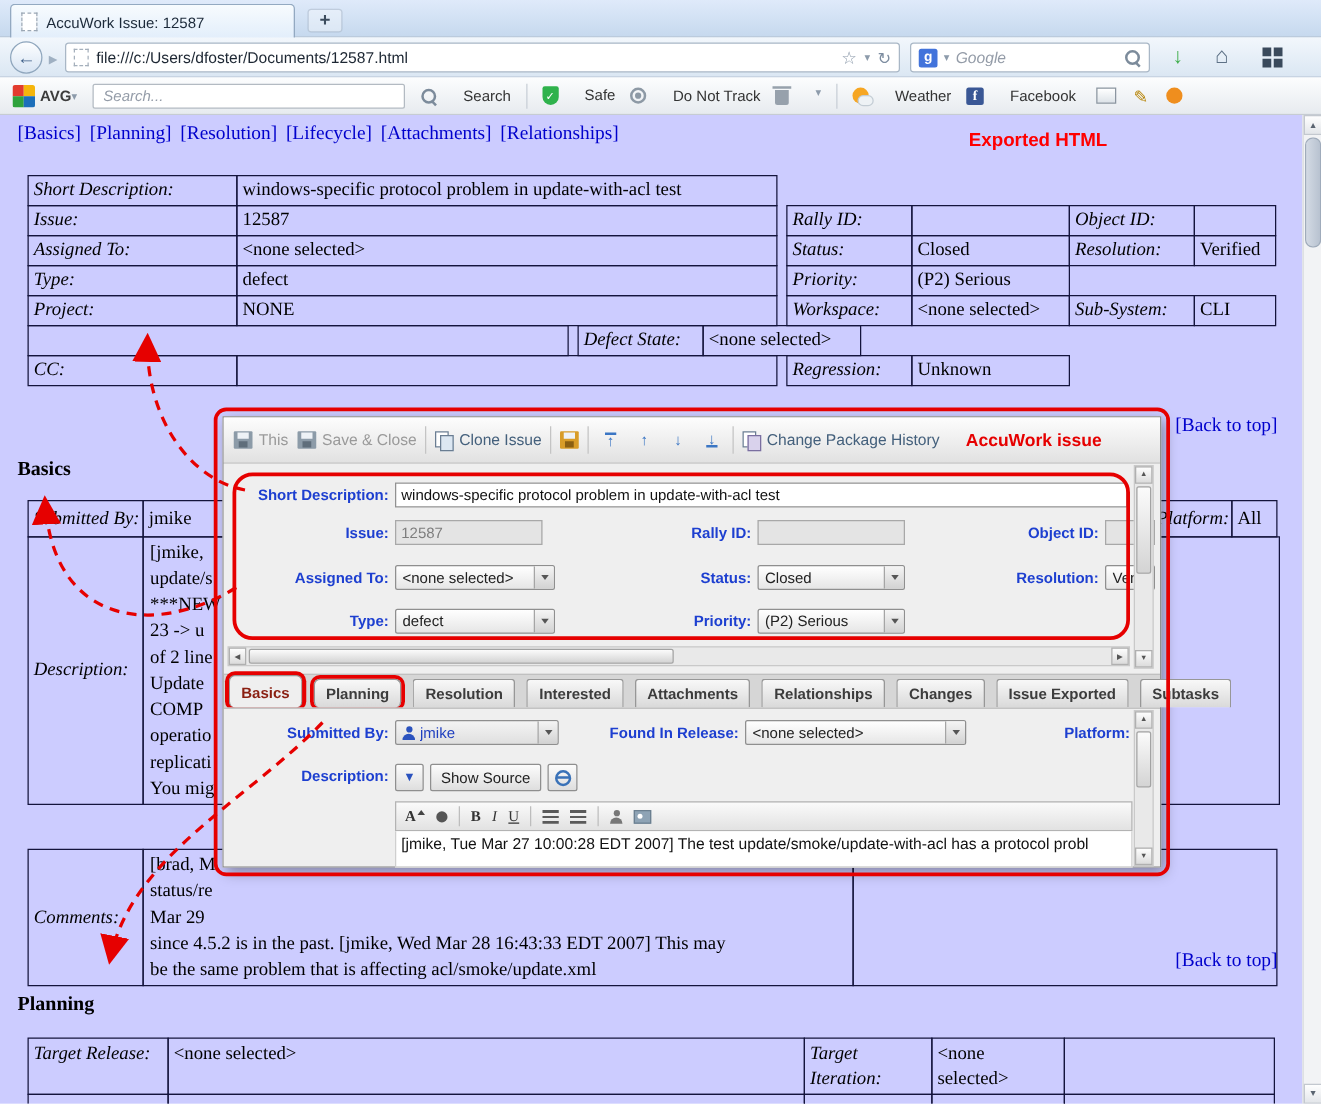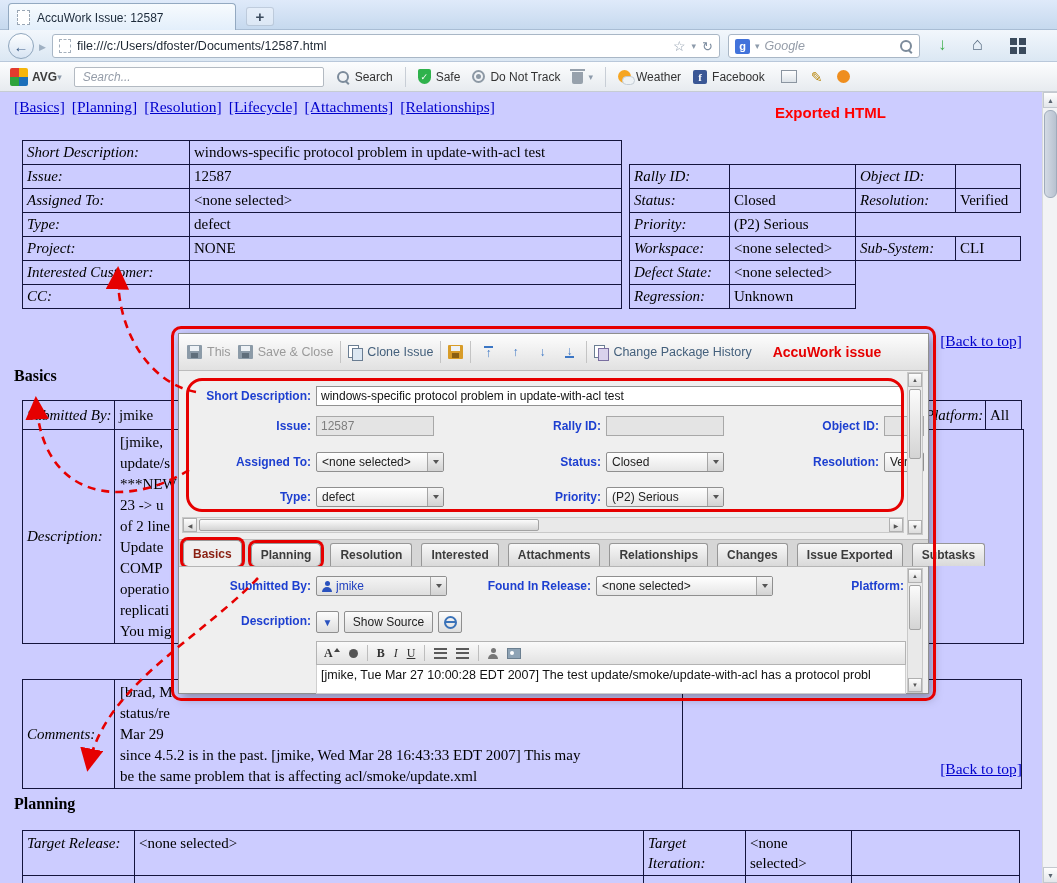--- a/index.html
+++ b/index.html
@@ -56,42 +56,42 @@
 
   
   .avgbar { position:absolute; left:0; top:62px; width:100%; height:30px;
             background:linear-gradient(#fcfdfe,#e7ebef); border-bottom:1px solid #c6ccd3;
             display:flex; align-items:center; font-size:12px; color:#333; }
   .avg-logo { width:18px; height:18px; display:grid; grid-template-columns:9px 9px; grid-template-rows:9px 9px;
               margin-left:10px; border-radius:2px; overflow:hidden; flex:none; }
   .avg-name { font-weight:bold; color:#3c3c3c; margin-left:4px; }
   .avg-search { margin-left:12px; width:250px; height:20px; border:1px solid #b3bac2; border-radius:2px;
                 padding:0 8px; font-size:12px; background:#fff; outline:none; font-family:"Liberation Sans",sans-serif; }
-  .tbtn { display:flex; align-items:center; gap:5px; margin-left:12px; color:#333; white-space:nowrap; }
+  .tbtn { display:flex; align-items:flex-start; gap:21px; margin-left:12px; color:#333; white-space:nowrap; }
   .vsep { width:1px; height:20px; background:#c8ced6; margin-left:12px; flex:none; }
   .shield { width:13px; height:15px; background:#2fb24c; border-radius:2px 2px 7px 7px; color:#fff; font-size:9px;
             display:flex; align-items:center; justify-content:center; flex:none; }
   .dnt-ico { width:13px; height:13px; border:2px solid #8d99a5; border-radius:50%; position:relative; flex:none; }
   .dnt-ico::after { content:""; position:absolute; inset:2px; background:#8d99a5; border-radius:50%; }
   .trash-ico { position:relative; width:11px; height:12px; background:#97a1ac; border-radius:0 0 2px 2px; margin-top:3px; flex:none; }
   .trash-ico::before { content:""; position:absolute; top:-3px; left:-2px; right:-2px; height:2px; background:#97a1ac; }
   .sun { width:13px; height:13px; border-radius:50%; background:#f6a623; position:relative; flex:none; }
   .sun::after { content:""; position:absolute; right:-4px; bottom:-2px; width:11px; height:7px; background:#eef2f5;
                 border-radius:5px; border:1px solid #c3ccd4; }
   .fb { width:14px; height:14px; background:#3a5795; color:#fff; font-weight:bold; font-size:11px;
         display:flex; align-items:center; justify-content:center; border-radius:2px;
         font-family:"Liberation Serif",serif; flex:none; }
   .ico-card { width:16px; height:13px; border:1px solid #8b95a0; background:linear-gradient(#fff,#dde3e8); margin-left:16px; }
   .ico-pencil { color:#b8860b; font-size:14px; margin-left:14px; }
   .ico-orange { width:13px; height:13px; border-radius:50%; background:#ef8e1e; margin-left:14px; }
 
   
   .content { position:absolute; left:0; top:92px; width:1042px; height:791px; background:#ccccff;
              font-family:"Liberation Serif",serif; color:#000; overflow:hidden; }
-  a.plink { color:#0000cc; text-decoration:underline; cursor:pointer; }
+  a.plink { color:#0000cc; cursor:pointer; }
   .navlinks { position:absolute; left:14px; top:6px; font-size:15.5px; display:flex; gap:7px; }
   .ann-exported { position:absolute; left:775px; top:12px; color:#f00; font:bold 15px "Liberation Sans",sans-serif; }
   .sect-h { position:absolute; left:14px; font:bold 16px "Liberation Serif",serif; }
   .backtop { position:absolute; right:20px; font-size:15.5px; }
 
   .ptable { position:absolute; font-size:15px; }
   .trow { display:flex; }
   .trow + .trow { margin-top:-1px; }
   .tcell { border:1px solid #14143c; padding:0 4px; height:25px; line-height:23px;
            overflow:hidden; white-space:nowrap; }
@@ -325,21 +325,20 @@
       <div class="trow">
         <div class="tcell tlabel w-l1">Project:</div>
         <div class="tcell w-v1">NONE</div>
         <div class="tcell tfill w-gap"></div>
         <div class="tcell tlabel w-l2">Workspace:</div>
         <div class="tcell w-v2">&lt;none selected&gt;</div>
         <div class="tcell tlabel w-l3">Sub-System:</div>
         <div class="tcell w-v3">CLI</div>
       </div>
       <div class="trow">
-        <div class="tcell tlabel w-l1">Interested Customer:</div>
         <div class="tcell w-v1"></div>
         <div class="tcell tfill w-gap"></div>
         <div class="tcell tlabel w-l2">Defect State:</div>
         <div class="tcell w-v2">&lt;none selected&gt;</div>
       </div>
       <div class="trow">
         <div class="tcell tlabel w-l1">CC:</div>
         <div class="tcell w-v1"></div>
         <div class="tcell tfill w-gap"></div>
         <div class="tcell tlabel w-l2">Regression:</div>

